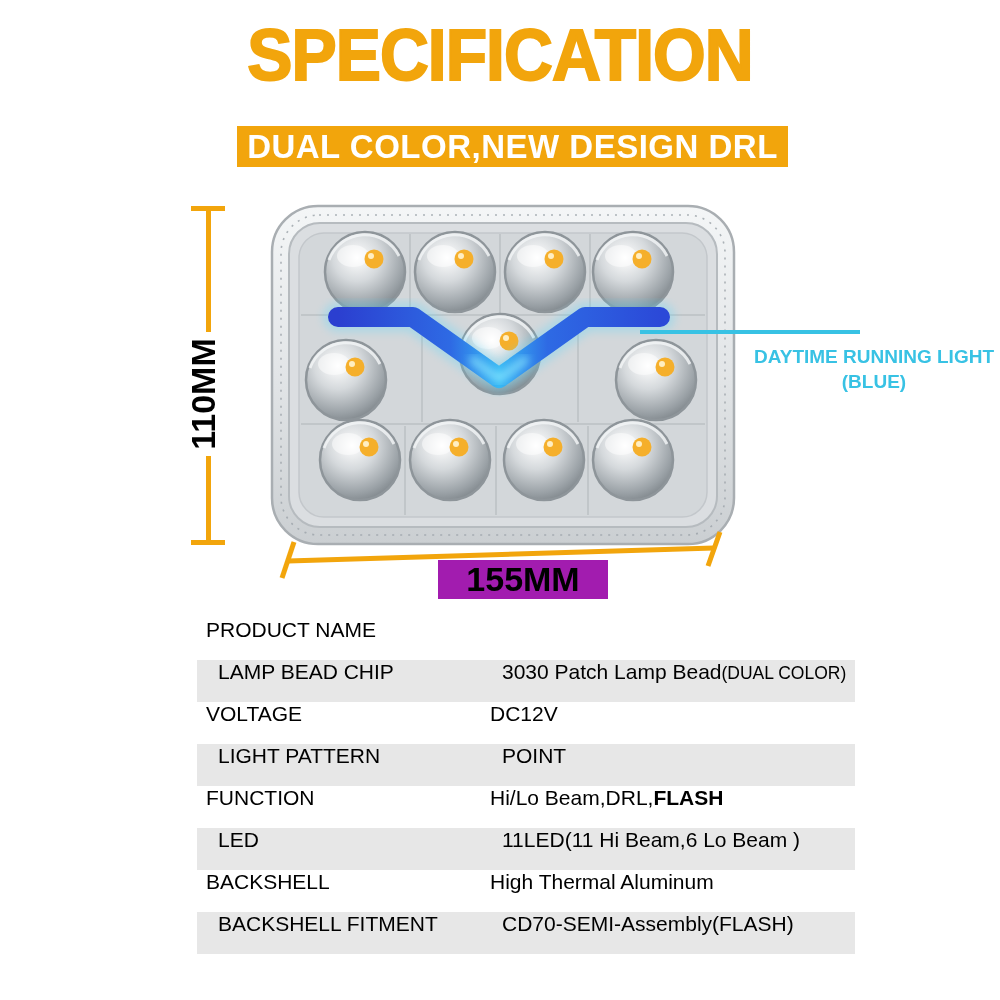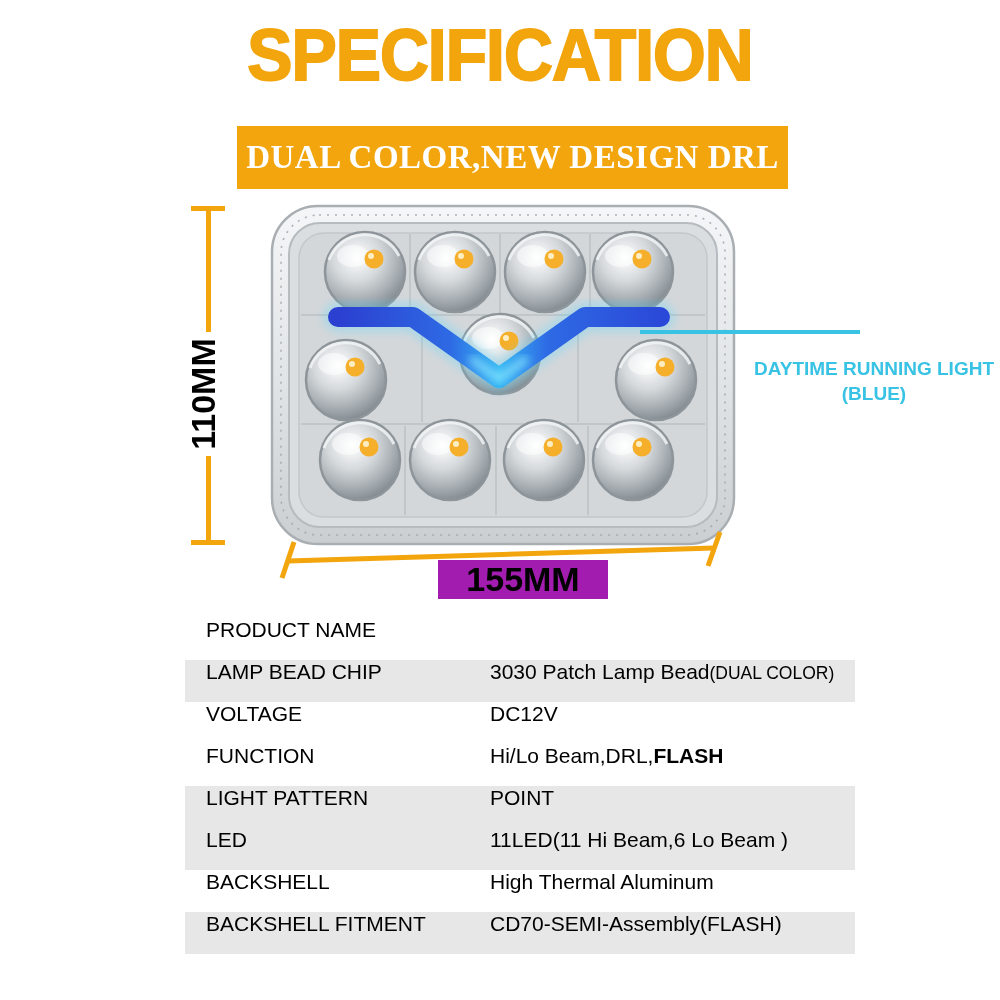--- a/index.html
+++ b/index.html
@@ -8,22 +8,22 @@
   .canvas { position:relative; width:1000px; height:1000px; background:#ffffff; overflow:hidden; }
 
   
   .title {
     position:absolute; left:0; top:16px; width:1000px; text-align:center;
     font-size:72px; font-weight:bold; line-height:1.1; color:#F2A50C;
     -webkit-text-stroke:2px #F2A50C; letter-spacing:-1px;
     transform:scaleX(.94); transform-origin:center;
   }
   .banner {
-    position:absolute; left:237px; top:126px; width:551px; height:63px;
-    background:#F2A50C; display:flex; align-items:center; justify-content:center;font-family:Liberation Serif, serif;
+    position:absolute; left:237px; top:126px; width:551px; height:41px;
+    background:#F2A50C; display:flex; align-items:center; justify-content:center;
   }
   .banner span { color:#ffffff; font-size:33px; font-weight:bold; letter-spacing:.5px; }
 
   
   .headlight { position:absolute; left:268px; top:202px; width:470px; height:346px; }
 
   
   .dim-v-line { position:absolute; left:206px; top:210px; width:5px; height:332px; background:#F2A50C; }
   .dim-v-cap  { position:absolute; left:191px; width:34px; height:5px; background:#F2A50C; }
   .cap-top { top:206px; } .cap-bot { top:540px; }
@@ -37,27 +37,27 @@
   .dim-h-svg { position:absolute; left:272px; top:520px; width:460px; height:72px; }
   .dim-h-label {
     position:absolute; left:438px; top:560px; width:170px; text-align:center;
     font-size:34px; font-weight:bold; color:#000; background:#a21caf;
   }
 
   
   .callout-line { position:absolute; left:640px; top:330px; width:220px; height:4px; background:#38C2E4; }
   .callout {
     position:absolute; left:752px; top:344px; width:244px; text-align:center;
-    color:#38C2E4; font-weight:bold; font-size:19px; line-height:25px;margin-top:12px;
+    color:#38C2E4; font-weight:bold; font-size:19px; line-height:25px;
   }
 
   
   .spec-table { position:absolute; left:185px; top:618px; width:670px; }
   .trow { display:flex; height:42px; font-size:21px; color:#000; background:#ffffff; }
-  .trow.gray { background:#E7E7E7; }
+  .trow.gray { background:#E7E7E7;margin-left:12px; }
   .tlabel { width:305px; padding-left:21px; white-space:nowrap; }
   .tvalue { flex:1; white-space:nowrap; }
   .v2 {}
   .v2.sm { font-size:17.5px; }
   .v2.bd { font-weight:bold; }
 </style>
 </head>
 <body>
 
 <div class="canvas">
@@ -164,27 +164,27 @@
       <div class="tlabel">PRODUCT NAME</div>
     </div>
     <div class="trow gray">
       <div class="tlabel">LAMP BEAD CHIP</div>
       <div class="tvalue"><span>3030 Patch Lamp Bead</span><span class="v2 sm">(DUAL COLOR)</span></div>
     </div>
     <div class="trow">
       <div class="tlabel">VOLTAGE</div>
       <div class="tvalue"><span>DC12V</span><span class="v2"></span></div>
     </div>
+    <div class="trow gray">
+      <div class="tlabel">LIGHT PATTERN</div>
+      <div class="tvalue"><span>POINT</span><span class="v2"></span></div>
+    </div>
     <div class="trow">
       <div class="tlabel">FUNCTION</div>
       <div class="tvalue"><span>Hi/Lo Beam,DRL,</span><span class="v2 bd">FLASH</span></div>
-    </div>
-    <div class="trow gray">
-      <div class="tlabel">LIGHT PATTERN</div>
-      <div class="tvalue"><span>POINT</span><span class="v2"></span></div>
     </div>
     <div class="trow gray">
       <div class="tlabel">LED</div>
       <div class="tvalue"><span>11LED(11 Hi Beam,6 Lo Beam )</span><span class="v2"></span></div>
     </div>
     <div class="trow">
       <div class="tlabel">BACKSHELL</div>
       <div class="tvalue"><span>High Thermal Aluminum</span><span class="v2"></span></div>
     </div>
     <div class="trow gray">

